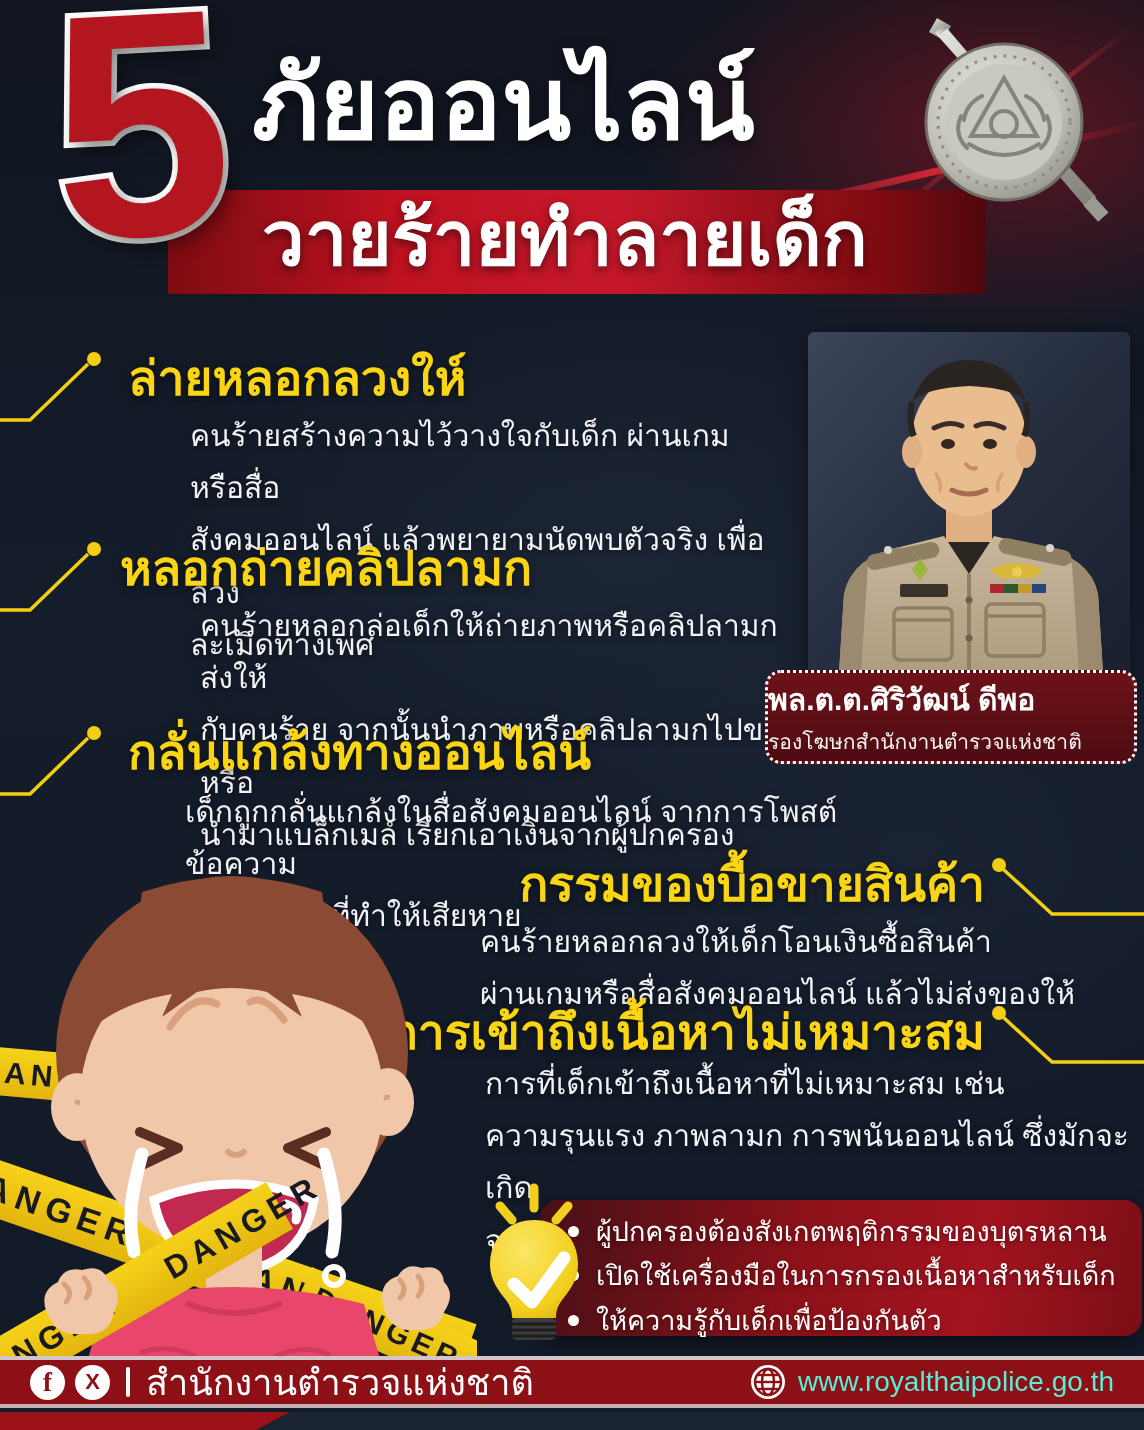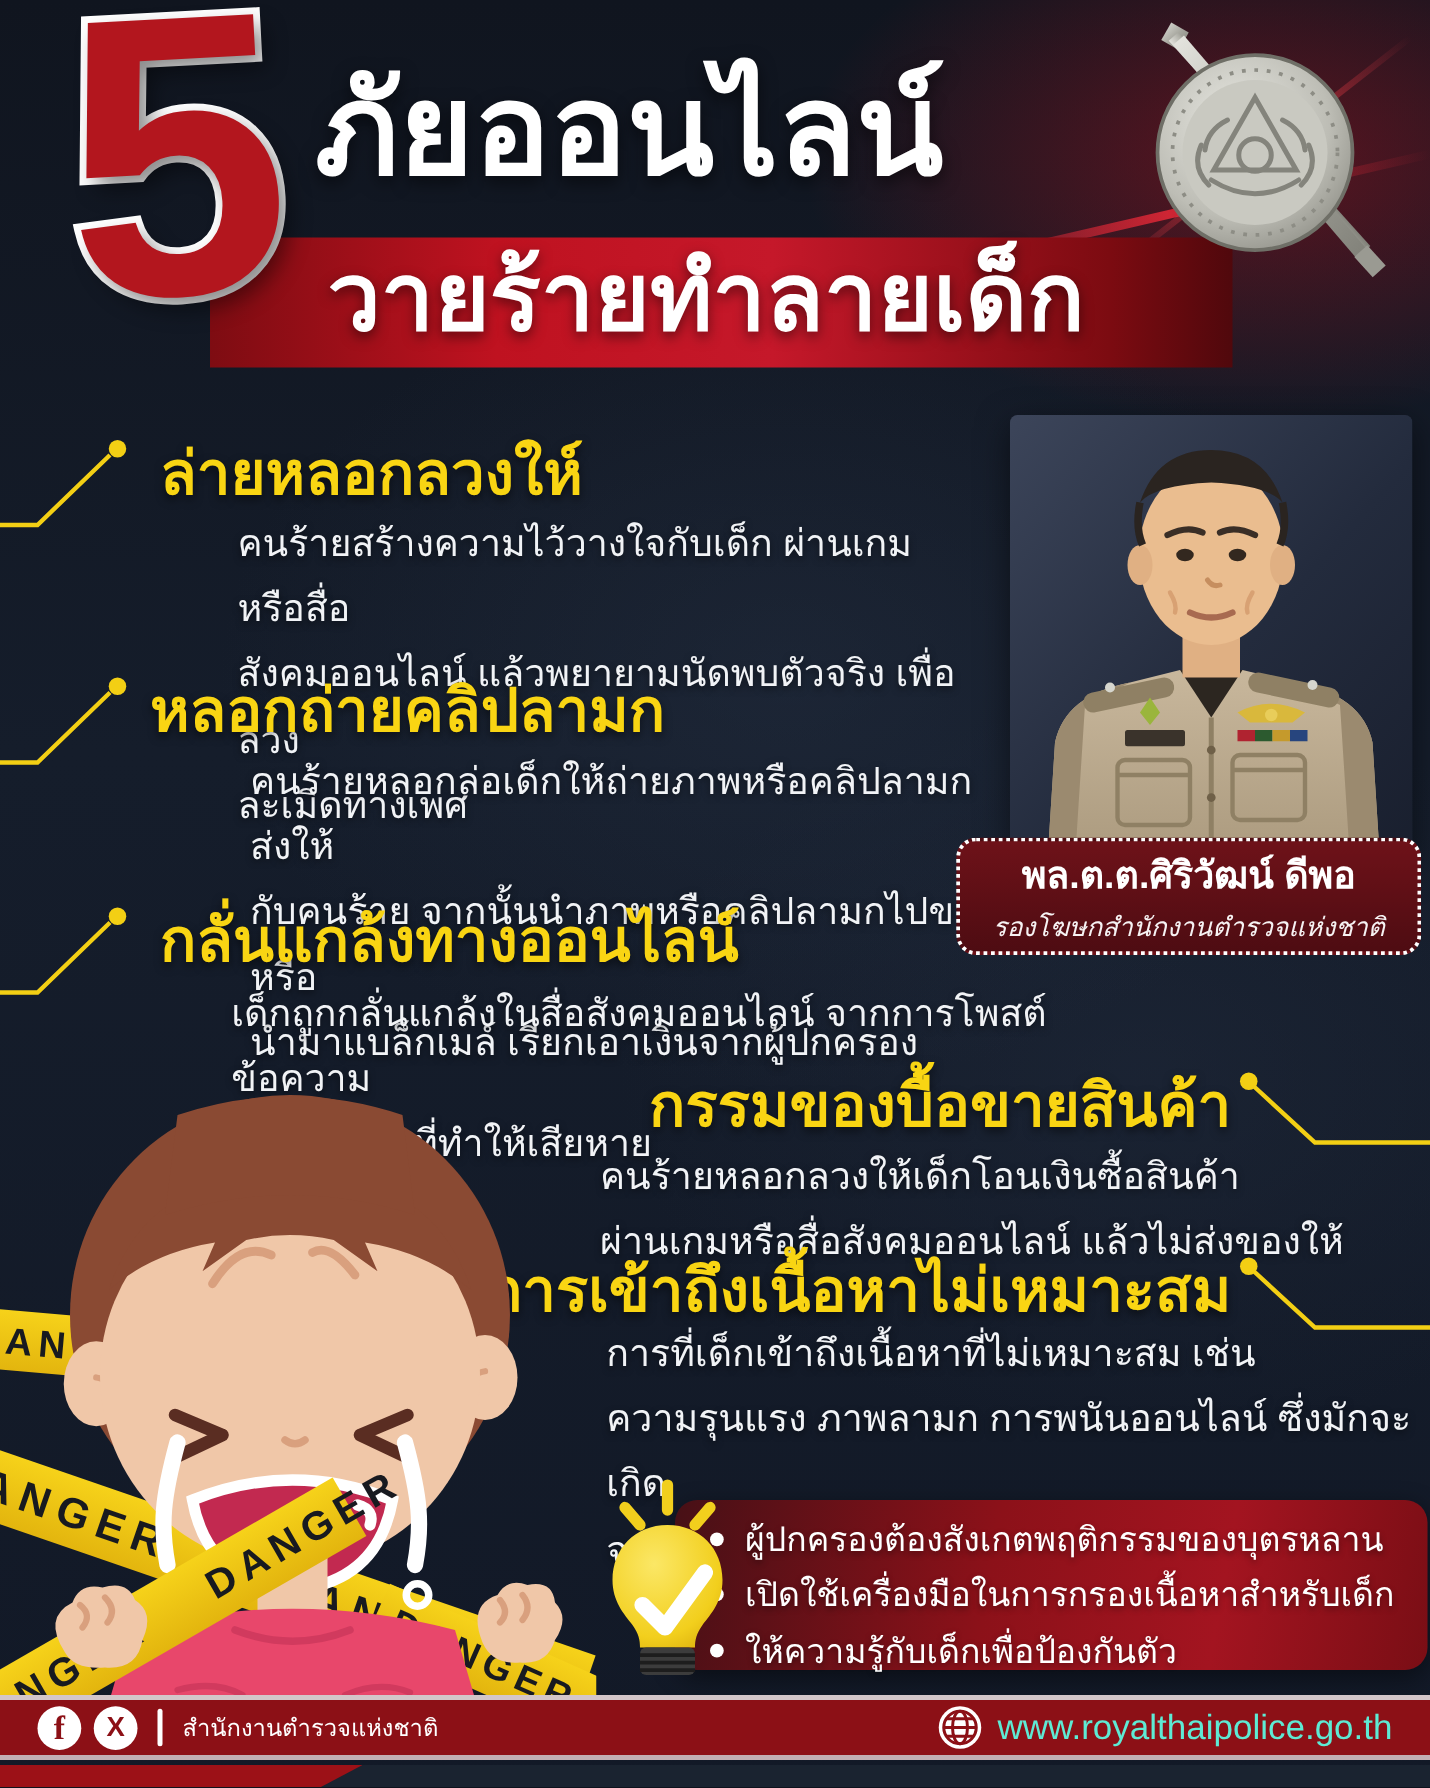--- a/index.html
+++ b/index.html
@@ -35,23 +35,23 @@
     text-shadow:0 3px 8px rgba(0,0,0,.55);}
   .sec-body{position:absolute;font-size:30px;line-height:1.74;color:#f1f3f6;white-space:pre-line;
     text-shadow:0 2px 6px rgba(0,0,0,.5);}
   .pointer{position:absolute;}
 
   
   .officer-photo{position:absolute;left:808px;top:332px;width:322px;height:356px;border-radius:6px;
     overflow:hidden;z-index:1;box-shadow:0 8px 26px rgba(0,0,0,.5);}
   .officer-caption{position:absolute;left:765px;top:670px;width:372px;height:94px;z-index:3;
     background:linear-gradient(180deg,#6e1219,#4e0c12);border:3px dotted #ffffff;border-radius:16px;
-    display:flex;flex-direction:column;align-items:center;justify-content:center;color:#fff;}
+    display:flex;flex-direction:column;justify-content:center;color:#fff;}
   .officer-name{font-size:30px;font-weight:700;}
-  .officer-role{font-size:21px;margin-top:2px;opacity:.95;font-style:italic;}
+  .officer-role{font-size:21px;margin-top:2px;opacity:.95;}
 
   
   .tips-box{position:absolute;left:540px;top:1200px;width:602px;height:136px;border-radius:18px;z-index:2;
     background:linear-gradient(100deg,#471016 0%,#8c1119 42%,#a31420 72%,#7a0e15 100%);
     box-shadow:0 6px 20px rgba(0,0,0,.45);}
   .tips-list{list-style:none;margin:0;padding:16px 14px 0 56px;}
   .tips-list li{position:relative;font-size:27px;color:#ffffff;margin-bottom:12px;line-height:1.2;
     text-shadow:0 2px 5px rgba(0,0,0,.4);}
   .tips-list li::before{content:"";position:absolute;left:-28px;top:10px;width:11px;height:11px;
     border-radius:50%;background:#ffffff;}
@@ -59,21 +59,21 @@
 
   
   .footer-bar{position:absolute;left:0;top:1356px;width:1144px;height:52px;z-index:6;
     background:#8c1016;border-top:4px solid #d3c6c9;border-bottom:4px solid #c2afb3;
     display:flex;align-items:center;padding:0 30px;}
   .soc{width:35px;height:35px;border-radius:50%;background:#ffffff;color:#8c1016;
     display:flex;align-items:center;justify-content:center;font-weight:900;margin-right:10px;}
   .soc.fb{font-family:"Liberation Serif",serif;font-size:27px;}
   .soc.xx{font-size:22px;}
   .footer-div{width:4px;height:30px;background:#ffffff;margin:0 16px 0 6px;border-radius:2px;}
-  .footer-org{font-size:19px;color:#ffffff;text-align:center;}
+  .footer-org{font-size:36px;color:#ffffff;text-align:center;}
   .footer-spacer{flex:1;}
   .footer-url{font-size:28px;color:#5eead4;margin-left:12px;}
   .footer-strip{position:absolute;left:0;top:1412px;width:1144px;height:18px;background:#1a2330;z-index:6;}
   .footer-strip .red{position:absolute;left:0;top:0;width:290px;height:18px;background:#9c1117;
     clip-path:polygon(0 0,100% 0,calc(100% - 34px) 100%,0 100%);}
 
   .child{position:absolute;left:-8px;top:852px;z-index:1;}
   .emblem{position:absolute;left:885px;top:16px;}
 </style>
 </head>

